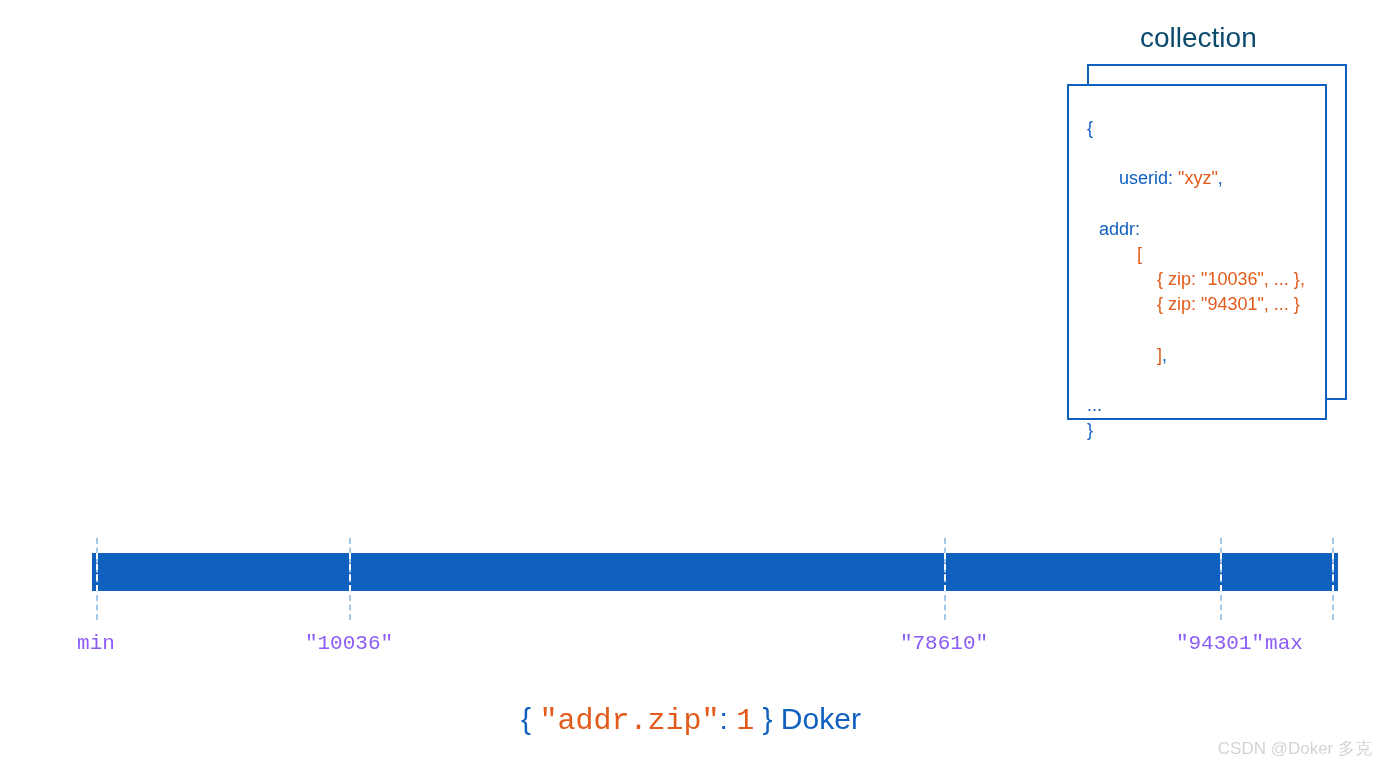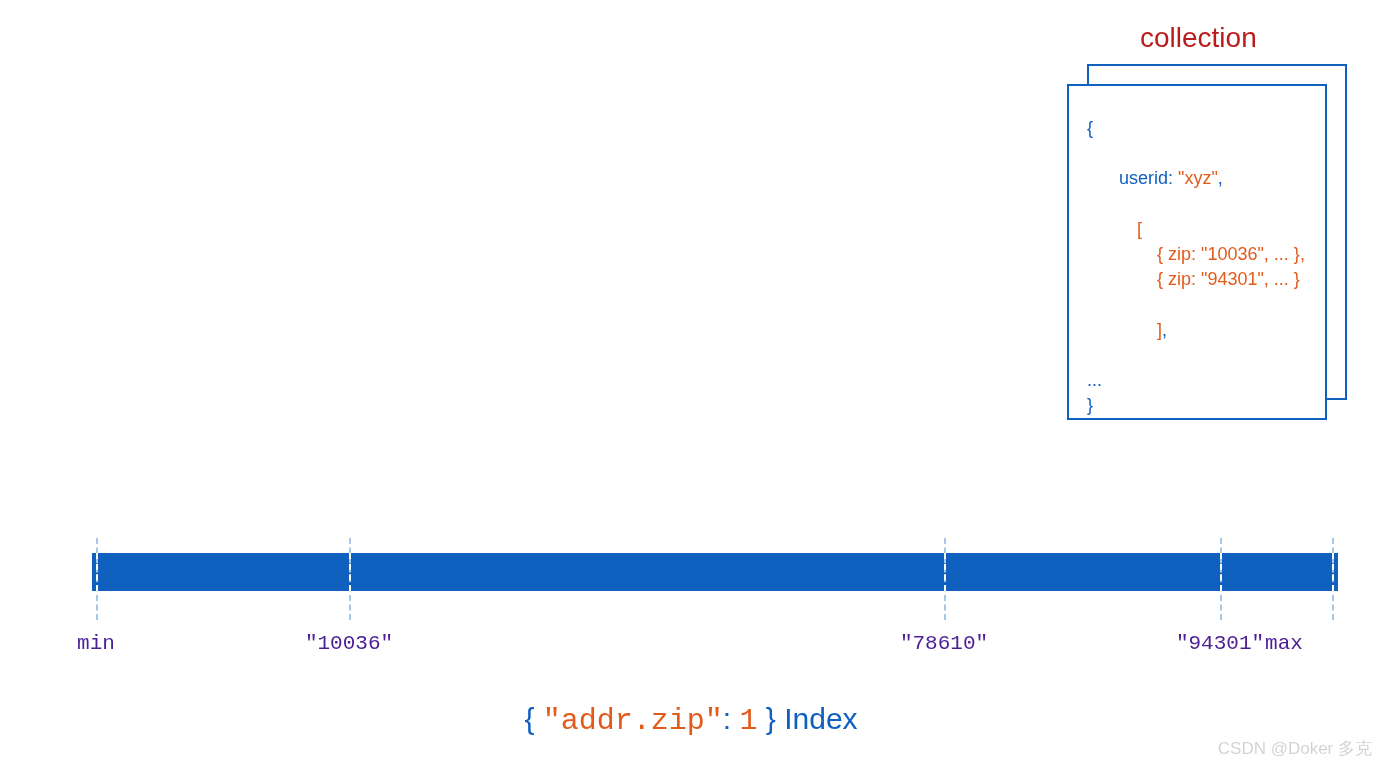--- a/index.html
+++ b/index.html
@@ -12,21 +12,21 @@
     overflow: hidden;
   }
   
   
   .collection-label {
     position: absolute;
     top: 22px;
     left: 1140px;
     font-size: 28px;
     font-weight: 400;
-    color: #b91c1c;
+    color: #0c4a6e;
   }
   
   
   .doc-back {
     position: absolute;
     top: 64px;
     left: 1087px;
     width: 260px;
     height: 336px;
     border: 2px solid #1060c0;
@@ -83,21 +83,21 @@
     width: 0;
     height: 38px;
     border-left: 2px dashed #ffffff;
   }
   
   .tick-label {
     position: absolute;
     top: 632px;
     font-size: 21px;
     font-family: "Courier New", monospace;
-    color: #4c1d95;
+    color: #8b5cf6;
     text-align: center;
     transform: translateX(-50%);
   }
   
   
   .index-label {
     position: absolute;
     top: 702px;
     left: 0;
     width: 1382px;
@@ -121,20 +121,21 @@
 <body>
 
 <div class="collection-label">collection</div>
 
 <div class="doc-back"></div>
 <div class="doc-front">
   <div class="code-line blue">{</div>
   <div class="code-line indent1">
     <span class="blue">userid:</span><span class="orange"> "xyz"</span><span class="blue">,</span>
   </div>
+  <div class="code-line indent1 blue">addr:</div>
   <div class="code-line indent2 orange">[</div>
   <div class="code-line indent3 orange">{ zip: "10036", ... },</div>
   <div class="code-line indent3 orange">{ zip: "94301", ... }</div>
   <div class="code-line indent2">
     <span class="orange">]</span><span class="blue">,</span>
   </div>
   <div class="code-line blue">...</div>
   <div class="code-line blue">}</div>
 </div>
 
@@ -154,16 +155,16 @@
     <div class="tick-label" style="left: 944px;">"78610"</div>
     <div class="tick" style="left: 1220px;"></div>
     <div class="tick-white" style="left: 1220px;"></div>
     <div class="tick-label" style="left: 1220px;">"94301"</div>
     <div class="tick" style="left: 1332px;"></div>
     <div class="tick-white" style="left: 1332px;"></div>
     <div class="tick-label" style="left: 1284px;">max</div>
   </div>
 
 <div class="index-label">
-  <span class="blue">{ </span><span class="orange">"addr.zip"</span><span class="blue">: </span><span class="orange">1</span><span class="blue"> }</span><span class="blue"> Index</span>
+  <span class="blue">{ </span><span class="orange">"addr.zip"</span><span class="blue">: </span><span class="orange">1</span><span class="blue"> }</span><span class="blue"> Doker</span>
 </div>
 
 <div class="watermark">CSDN @Doker 多克</div>
 
 </body></html>

